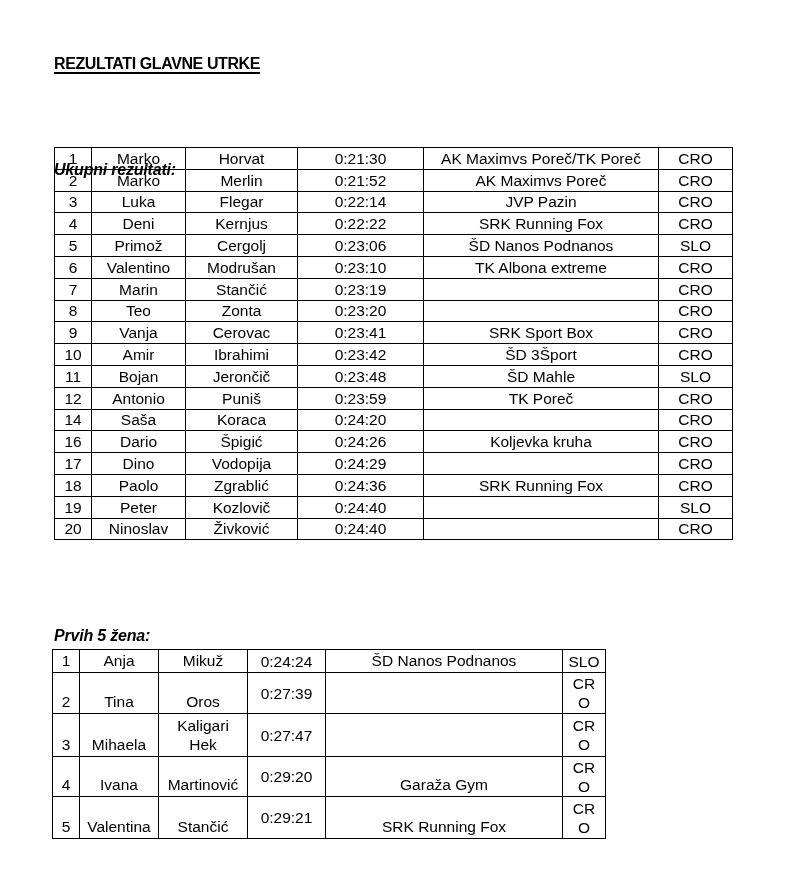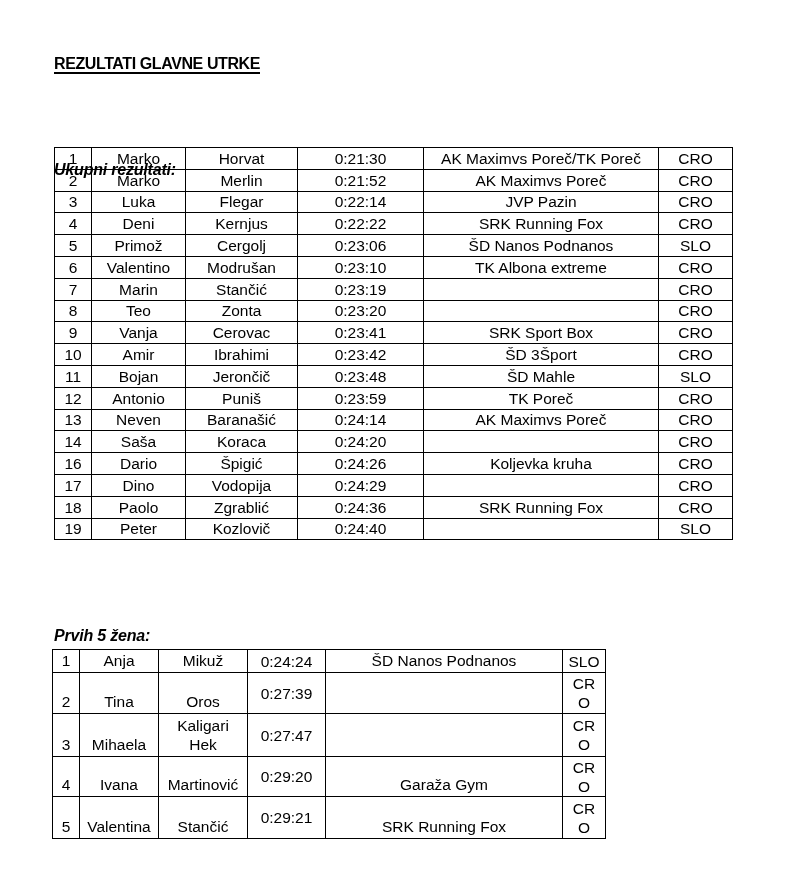--- a/index.html
+++ b/index.html
@@ -162,28 +162,20 @@
       </tr>
       <tr>
         <td class="rank-cell">12</td>
         <td class="first-name-cell">Antonio</td>
         <td class="last-name-cell">Puniš</td>
         <td class="time-cell">0:23:59</td>
         <td class="club-cell">TK Poreč</td>
         <td class="country-cell">CRO</td>
       </tr>
       <tr>
-        <td class="rank-cell">13</td>
-        <td class="first-name-cell">Neven</td>
-        <td class="last-name-cell">Baranašić</td>
-        <td class="time-cell">0:24:14</td>
-        <td class="club-cell">AK Maximvs Poreč</td>
-        <td class="country-cell">CRO</td>
-      </tr>
-      <tr>
         <td class="rank-cell">14</td>
         <td class="first-name-cell">Saša</td>
         <td class="last-name-cell">Koraca</td>
         <td class="time-cell">0:24:20</td>
         <td class="club-cell"></td>
         <td class="country-cell">CRO</td>
       </tr>
       <tr>
         <td class="rank-cell">16</td>
         <td class="first-name-cell">Dario</td>
@@ -208,20 +200,28 @@
         <td class="club-cell">SRK Running Fox</td>
         <td class="country-cell">CRO</td>
       </tr>
       <tr>
         <td class="rank-cell">19</td>
         <td class="first-name-cell">Peter</td>
         <td class="last-name-cell">Kozlovič</td>
         <td class="time-cell">0:24:40</td>
         <td class="club-cell"></td>
         <td class="country-cell">SLO</td>
+      </tr>
+      <tr>
+        <td class="rank-cell">20</td>
+        <td class="first-name-cell">Ninoslav</td>
+        <td class="last-name-cell">Živković</td>
+        <td class="time-cell">0:24:40</td>
+        <td class="club-cell"></td>
+        <td class="country-cell">CRO</td>
       </tr>
     </tbody>
 </table>
 
 <div class="section-heading" id="heading-women">Prvih 5 žena:</div>
 <table class="results" id="women-table">
   <colgroup>
     <col style="width:27px">
       <col style="width:79px">
       <col style="width:89px">

